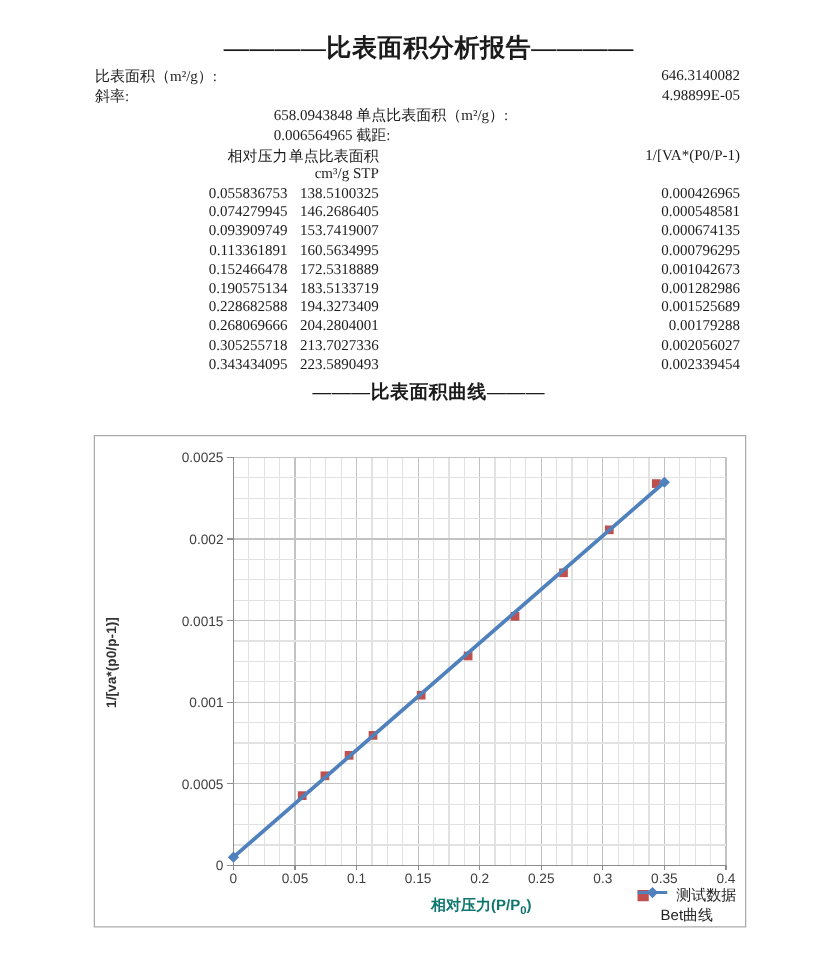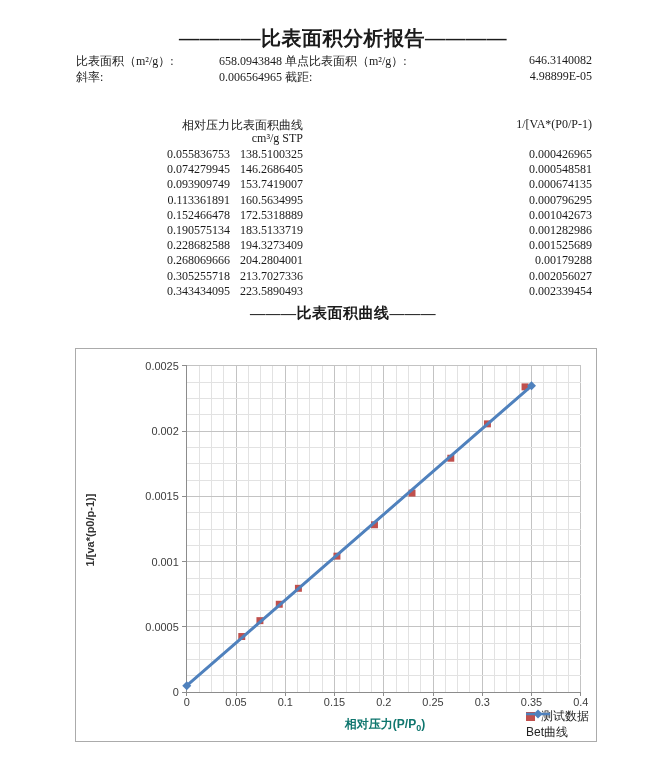--- a/index.html
+++ b/index.html
@@ -4,39 +4,39 @@
 <style>
   html,body{margin:0;padding:0;background:#ffffff;}
   .page{position:relative;width:659px;height:767px;background:#fff;overflow:hidden;
         font-family:"Liberation Serif",serif;color:#1b1b1b;}
   .doc-title{position:absolute;left:28px;width:630px;text-align:center;font-weight:bold;
              white-space:nowrap;letter-spacing:.5px;}
   #title1{top:25px;font-size:20px;}
   #title2{top:304px;font-size:15px;}
   .pline{position:absolute;left:0;width:659px;height:16px;font-size:12px;}
   .pl1{position:absolute;left:76px;}
-  .pl2{position:absolute;left:219px;}
+  .pl2{position:absolute;left:219px;margin-top:31px;}
   .c1{position:absolute;left:0;width:182px;text-align:right;padding-left:48px;}
   .c2{position:absolute;left:182px;width:121px;text-align:right;}
   .c3{position:absolute;left:400px;width:192px;text-align:right;}
   #thead{position:absolute;top:117px;left:0;width:659px;height:14px;font-size:12px;}
   #tsub{position:absolute;top:131px;left:0;width:550px;height:14px;font-size:12px;padding-left:40px;}
   #table-rows{position:absolute;top:147px;left:0;width:659px;}
   .trow{position:relative;height:15.2px;font-size:12px;}
   #chart{position:absolute;left:75px;top:348px;width:520px;height:392px;
          border:1px solid #ababab;background:#fff;}
   #chart svg{position:absolute;left:0;top:0;}
   #ytitle{position:absolute;left:-84px;top:173px;width:200px;height:16px;text-align:center;
           transform:rotate(-90deg);font:bold 11px "Liberation Sans",sans-serif;color:#333;}
   #xtitle{position:absolute;left:111px;top:367px;width:396px;text-align:center;
           font:bold 12px "Liberation Sans",sans-serif;color:#0f766e;}
   #xtitle sub{font-size:9px;}
   #legend{position:absolute;right:7px;top:359px;display:flex;flex-direction:column;gap:0;
           font:12px "Liberation Sans",sans-serif;color:#222;}
-  .lgrow{display:flex;align-items:center;gap:6px;height:16px;justify-content:flex-start;}
+  .lgrow{display:flex;align-items:center;gap:22px;height:16px;justify-content:center;}
   #lg-sq{display:inline-block;width:9px;height:9px;background:#c0504d;}
 </style>
 </head>
 <body>
 
 <div class="page">
 
   <div class="doc-title" id="title1">————比表面积分析报告————</div>
 
   <div class="pline" style="top:53px;">
@@ -45,21 +45,21 @@
     <span class="c3">646.3140082</span>
   </div>
   <div class="pline" style="top:69px;">
     <span class="pl1">斜率:</span>
     <span class="pl2">0.006564965 截距:</span>
     <span class="c3">4.98899E-05</span>
   </div>
 
   <div id="thead">
     <span class="c1">相对压力</span>
-    <span class="c2">比表面积曲线</span>
+    <span class="c2">单点比表面积</span>
     <span class="c3">1/[VA*(P0/P-1)</span>
   </div>
   <div id="tsub">
     <span class="c2">cm³/g STP</span>
   </div>
 
   <div id="table-rows">
       <div class="trow">
         <span class="c1">0.055836753</span>
         <span class="c2">138.5100325</span>

